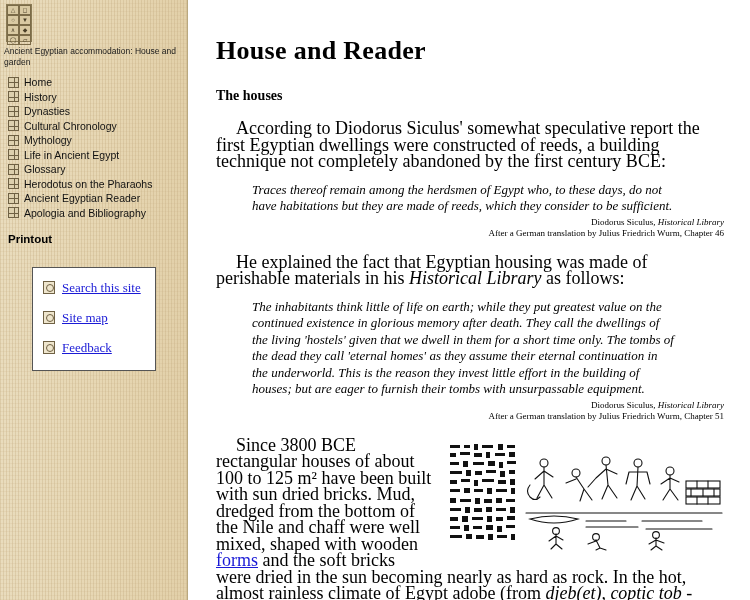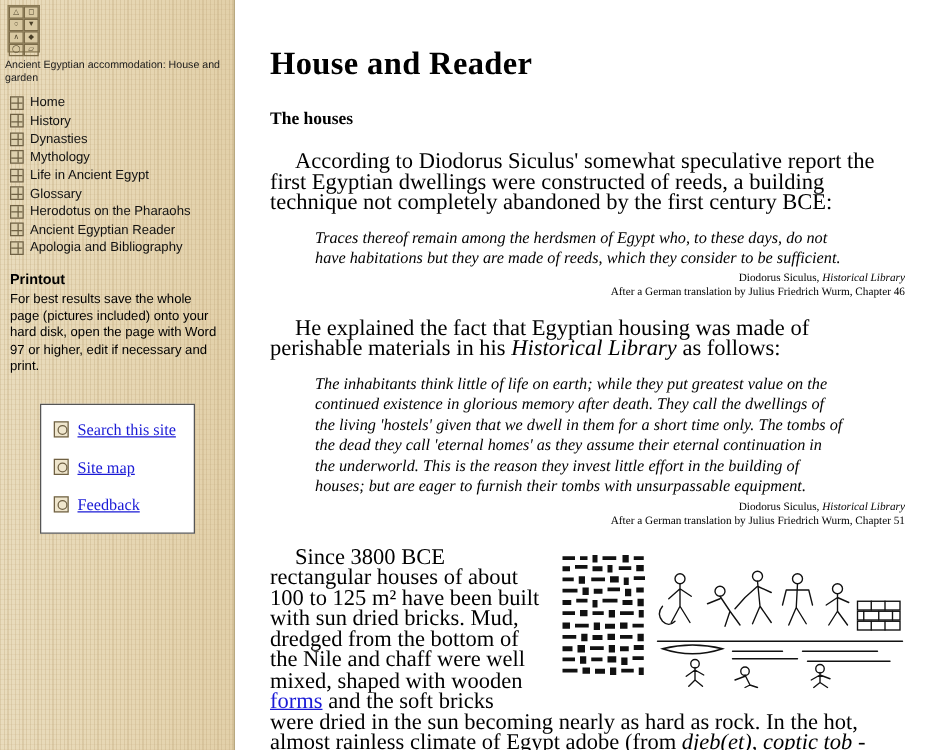--- a/index.html
+++ b/index.html
@@ -252,20 +252,24 @@
       <li>
         <span class="nav-icon"></span>
         <span class="nav-label">History</span>
       </li>
       <li>
         <span class="nav-icon"></span>
         <span class="nav-label">Dynasties</span>
       </li>
       <li>
         <span class="nav-icon"></span>
+        <span class="nav-label">Cultural Chronology</span>
+      </li>
+      <li>
+        <span class="nav-icon"></span>
         <span class="nav-label">Mythology</span>
       </li>
       <li>
         <span class="nav-icon"></span>
         <span class="nav-label">Life in Ancient Egypt</span>
       </li>
       <li>
         <span class="nav-icon"></span>
         <span class="nav-label">Glossary</span>
       </li>
@@ -277,21 +281,20 @@
         <span class="nav-icon"></span>
         <span class="nav-label">Ancient Egyptian Reader</span>
       </li>
       <li>
         <span class="nav-icon"></span>
         <span class="nav-label">Apologia and Bibliography</span>
       </li>
     </ul>
 
     <div class="printout-head">Printout</div>
-    <div class="printout-body">For best results save the whole page (pictures included) onto your hard disk, open the page with Word 97 or higher, edit if necessary and print.</div>
 
     <div class="link-box">
       <div class="link-row">
         <span class="link-icon"></span>
         <span class="link-text">Search this site</span>
       </div>
       <div class="link-row">
         <span class="link-icon"></span>
         <span class="link-text">Site map</span>
       </div>

